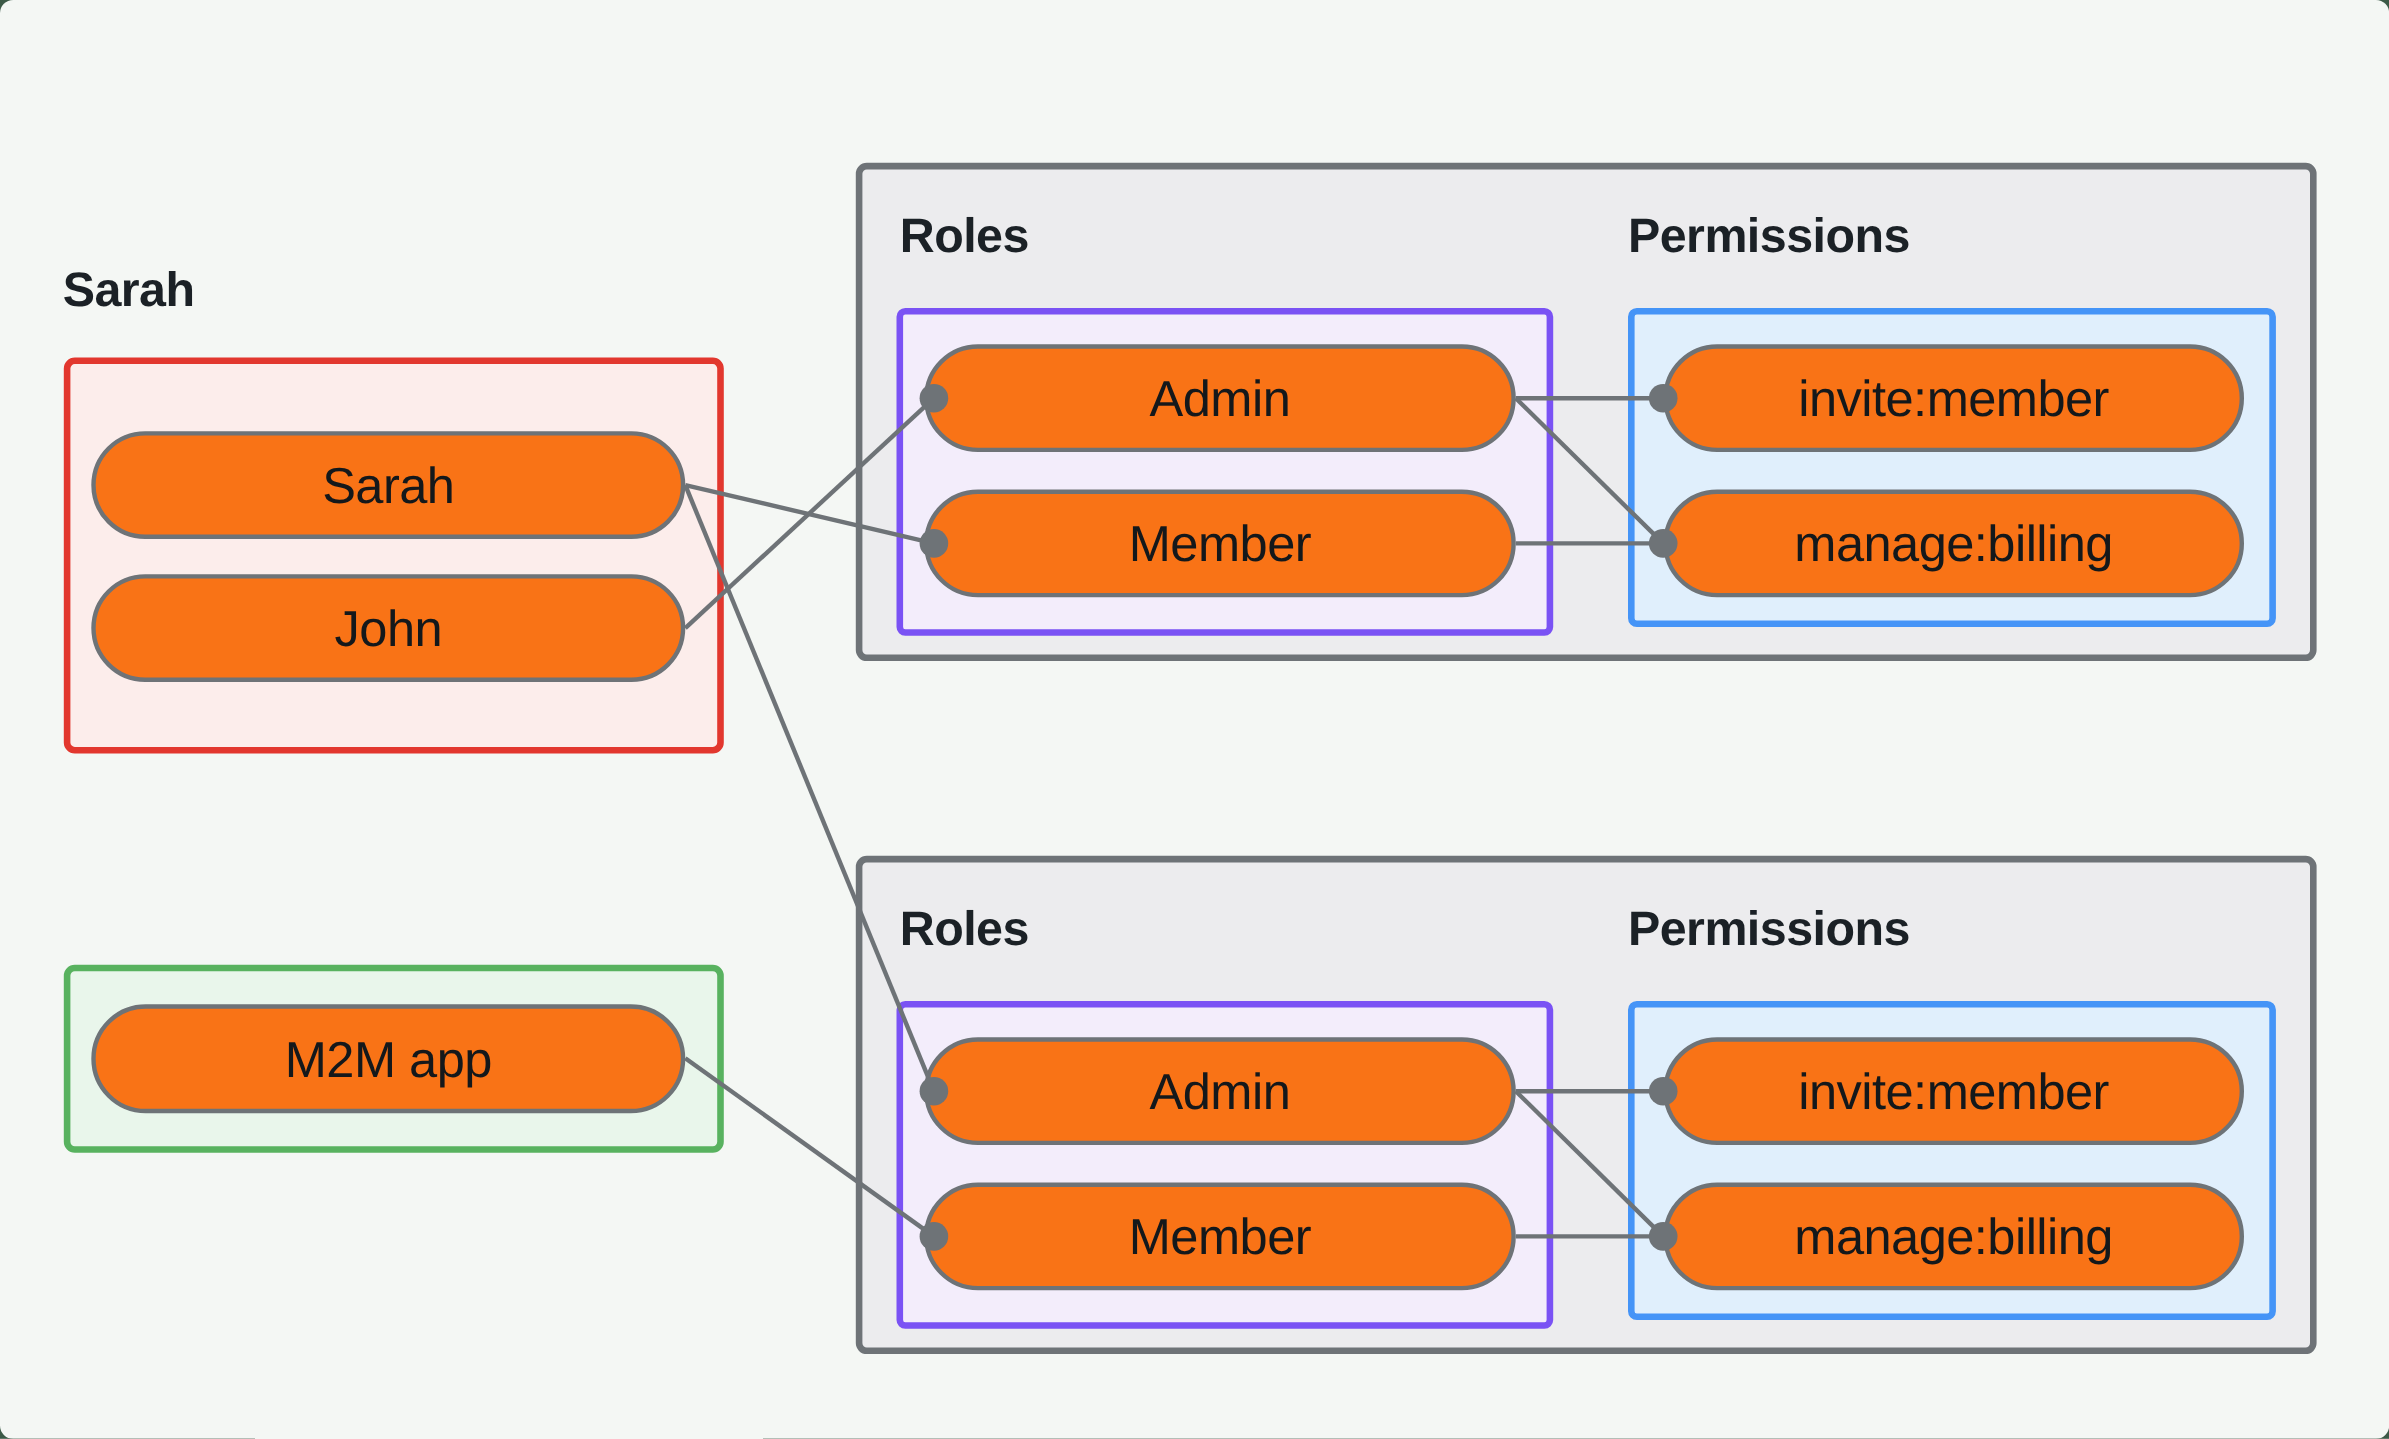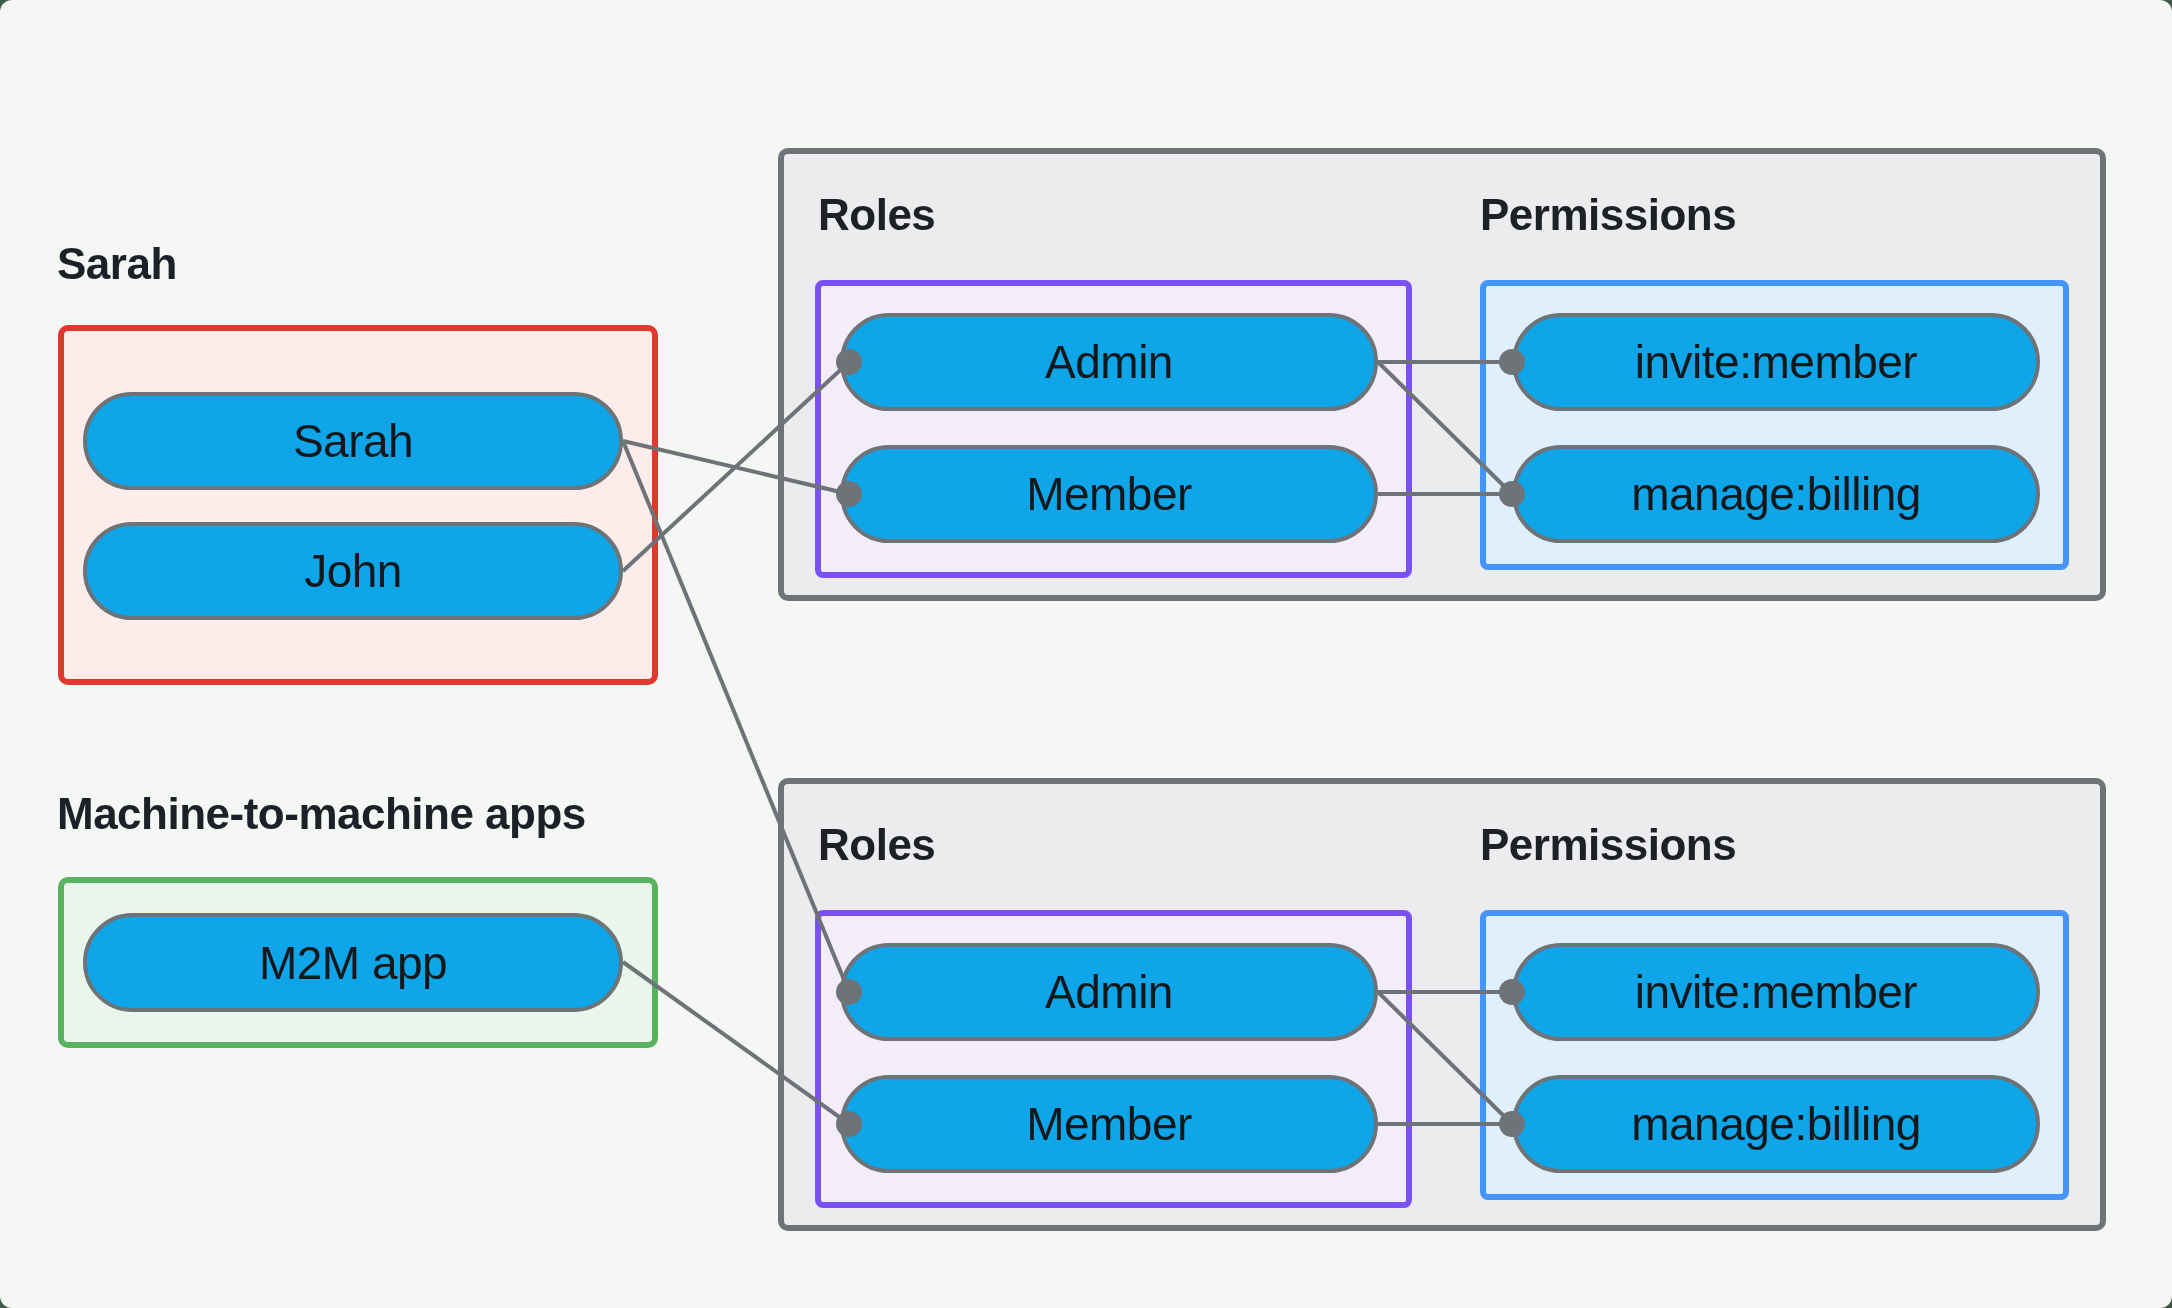--- a/index.html
+++ b/index.html
@@ -7,21 +7,21 @@
   .canvas{
     position:relative;width:2172px;height:1308px;
     background:var(--background,#f4f7f4);
     border-radius:12px;overflow:hidden;
   }
   .heading{
     position:absolute;font-size:44px;font-weight:600;
     color:var(--text,#1b2126);letter-spacing:-0.5px;white-space:nowrap;line-height:1.15;
   }
   .pill{
-    position:absolute;background:#0ea5e9;
+    position:absolute;background:#f97316;
     border:4px solid var(--pill-border,#6e7377);
     border-radius:70px;box-sizing:border-box;
     display:flex;align-items:center;justify-content:center;
     font-size:46px;color:#14181b;letter-spacing:-0.5px;white-space:nowrap;
   }
   .group-box{position:absolute;box-sizing:border-box;border-radius:10px;}
   #users-box{left:58px;top:325px;width:600px;height:360px;
     background:var(--users-fill,#fcedeb);border:6px solid var(--users-border,#e2372e);}
   #m2m-box{left:58px;top:877px;width:600px;height:171px;
     background:var(--m2m-fill,#e9f6eb);border:6px solid var(--m2m-border,#58b25f);}
@@ -63,21 +63,20 @@
 </head>
 <body>
 
 <div class="canvas">
 
   <div class="heading" id="users-label">Sarah</div>
   <div class="group-box" id="users-box"></div>
   <div class="pill" id="pill-john">John</div>
   <div class="pill" id="pill-sarah">Sarah</div>
 
-  <div class="heading" id="m2m-label">Machine-to-machine apps</div>
   <div class="group-box" id="m2m-box"></div>
   <div class="pill" id="pill-m2m">M2M app</div>
 
   <div class="org-box" id="orgA-box"></div>
   <div class="heading" id="rolesA-label">Roles</div>
   <div class="heading" id="permsA-label">Permissions</div>
   <div class="roles-box" id="purpleA"></div>
   <div class="perms-box" id="blueA"></div>
   <div class="pill" id="pill-adminA">Admin</div>
   <div class="pill" id="pill-memberA">Member</div>

